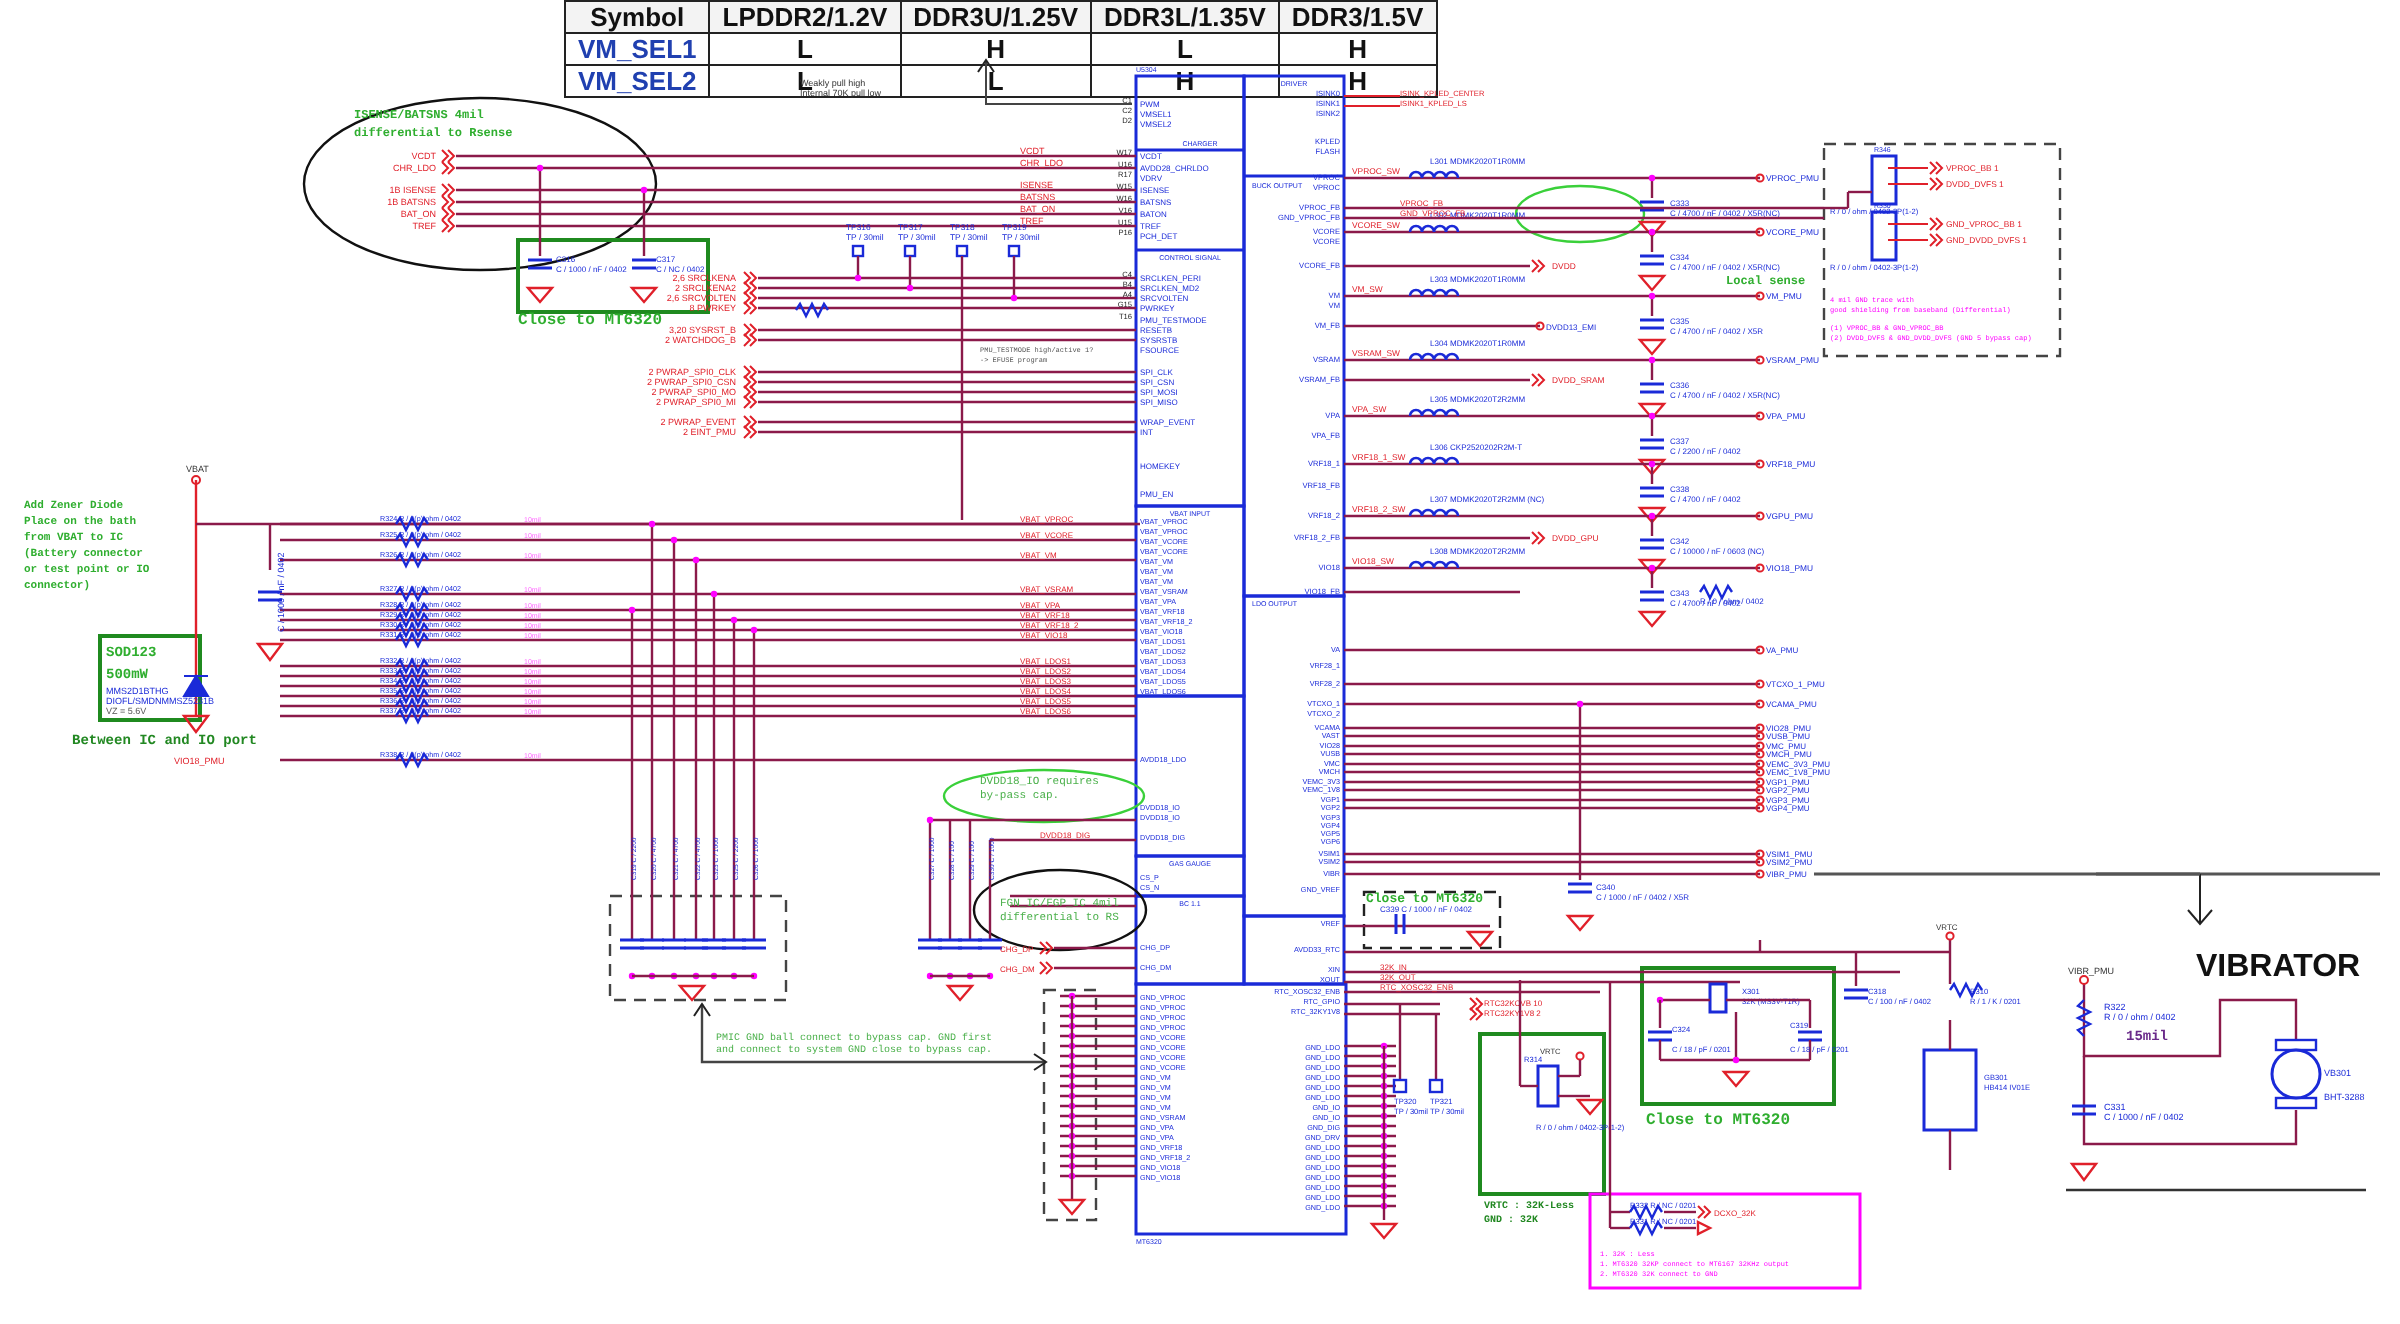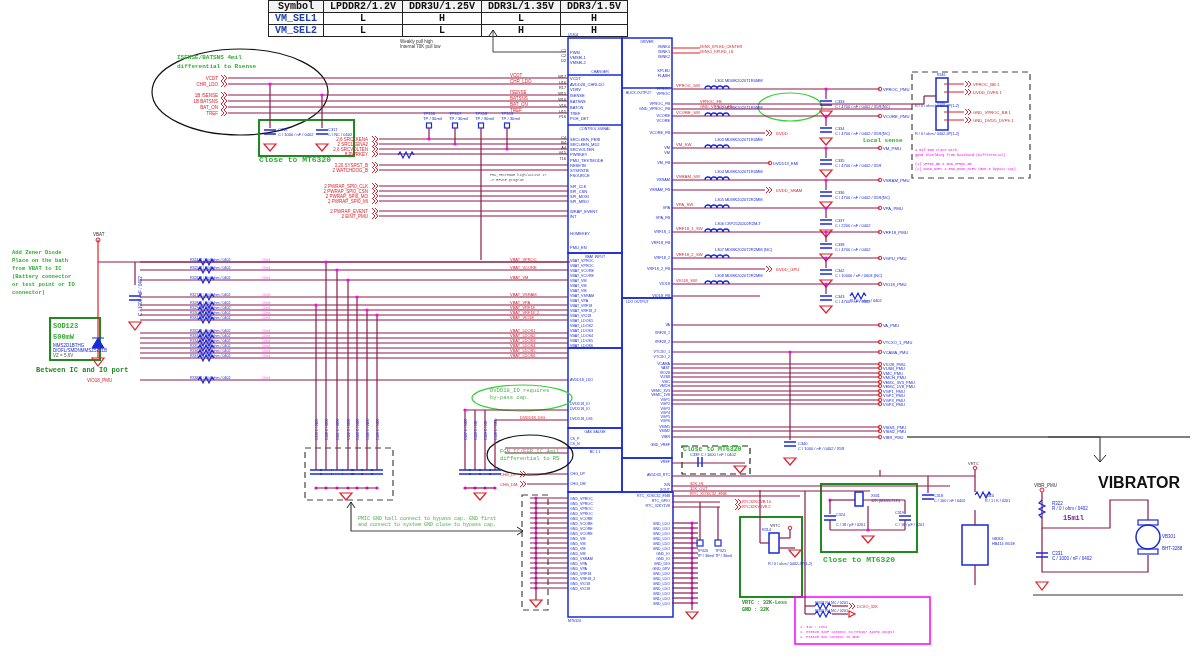--- a/index.html
+++ b/index.html
@@ -1,20 +1,20 @@
 <!DOCTYPE html>
 <html><head>
 <meta charset="utf-8">
 <style>
   html,body{margin:0;padding:0;background:#fff;}
   body{width:1200px;height:662px;position:relative;overflow:hidden;font-family:"Liberation Sans",sans-serif;}
   svg{position:absolute;left:0;top:0;}
   .t{font-family:"Liberation Sans",sans-serif;}
   .m{font-family:"Liberation Mono",monospace;}
-  .tbl{position:absolute;left:268px;top:0;border-collapse:collapse;font-family:Liberation Mono, monospace;font-size:10px;}
+  .tbl{position:absolute;left:282px;top:0;border-collapse:collapse;font-family:Liberation Sans, sans-serif;font-size:13px;}
   .tbl td{border:1px solid #222;padding:0 6px;height:8px;text-align:center;color:#111;font-weight:bold;}
   .tbl tr.hdr td{background:#f3f3f3;}
   .tbl td.sym{color:#2040b0;}
 </style>
 </head>
 <body>
 
 <table class="tbl">
   <tbody>
       <tr class="hdr">

